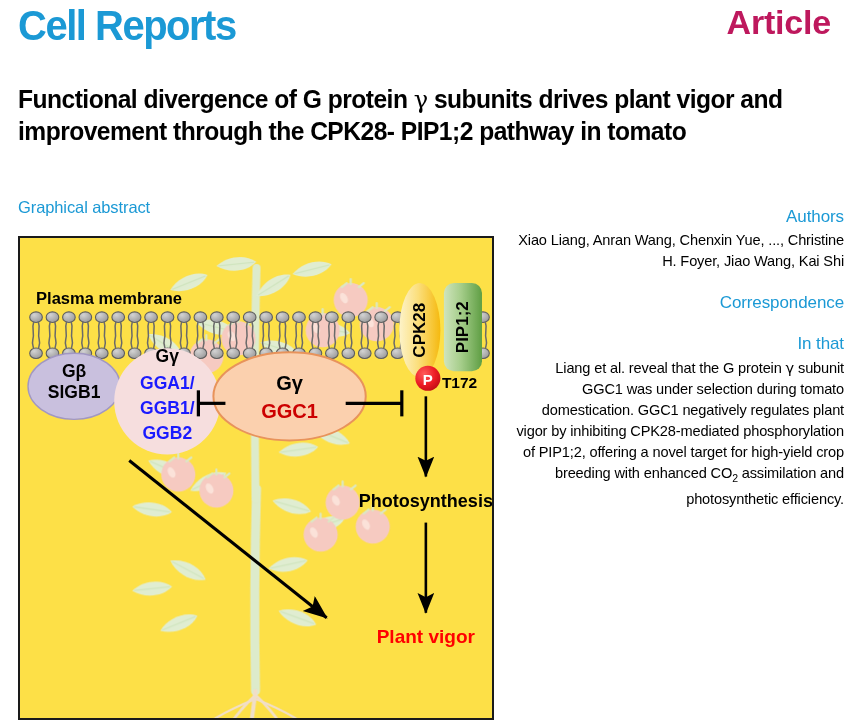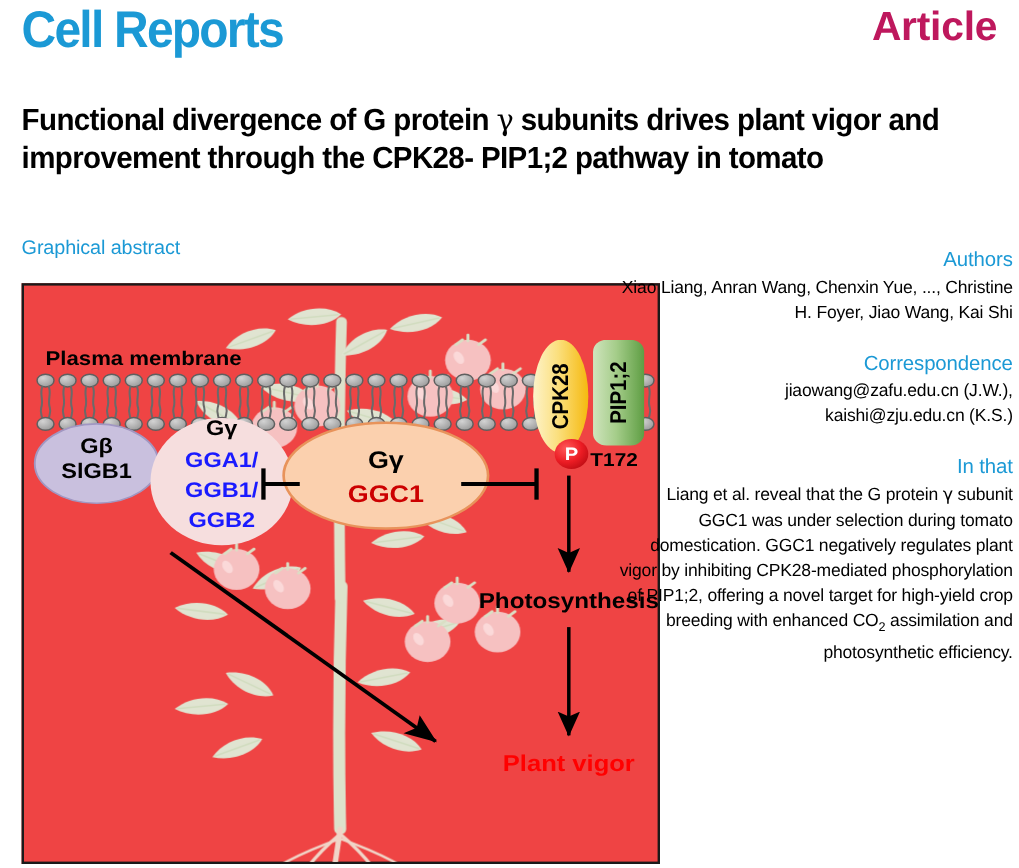--- a/index.html
+++ b/index.html
@@ -75,24 +75,24 @@
     top: 198px;
     font-size: 16.5px;
     color: #1b99d5;
     font-family: "Liberation Sans", sans-serif;
     letter-spacing: -0.1px;
   }
   .ga-box {
     position: absolute;
     left: 18px;
     top: 236px;
-    width: 532px;
+    width: 476px;
     height: 484px;
     border: 2.5px solid #1a1a1a;
-    background: #ef4444;
+    background: #fde047;
     overflow: hidden;
     box-sizing: border-box;
   }
   .ga-canvas {
     position: absolute;
     left: 0; top: 0;
     width: 100%; height: 100%;
   }
 
   
@@ -337,24 +337,20 @@
   <div class="rc-block">
     <div class="rc-head">Authors</div>
     <div class="rc-body">
       <span>Xiao Liang, Anran Wang, Chenxin Yue, ...,</span>
       <span>Christine H. Foyer, Jiao Wang, Kai Shi</span>
     </div>
   </div>
 
   <div class="rc-block">
     <div class="rc-head">Correspondence</div>
-    <div class="rc-body">
-      <span>jiaowang@zafu.edu.cn (J.W.),</span><br>
-      <span>kaishi@zju.edu.cn (K.S.)</span>
-    </div>
   </div>
 
   <div class="rc-block last">
     <div class="rc-head">In that</div>
     <div class="rc-body"><span>Liang et al. reveal that the G protein </span><span class="greek-g">γ</span><span> subunit GGC1 was under selection during tomato domestication. GGC1 negatively regulates plant vigor by inhibiting CPK28-mediated phosphorylation of PIP1;2, offering a novel target for high-yield crop breeding with enhanced CO</span><sub>2</sub><span> assimilation and photosynthetic efficiency.</span></div>
   </div>
 
 </div>
 
 </body></html>

